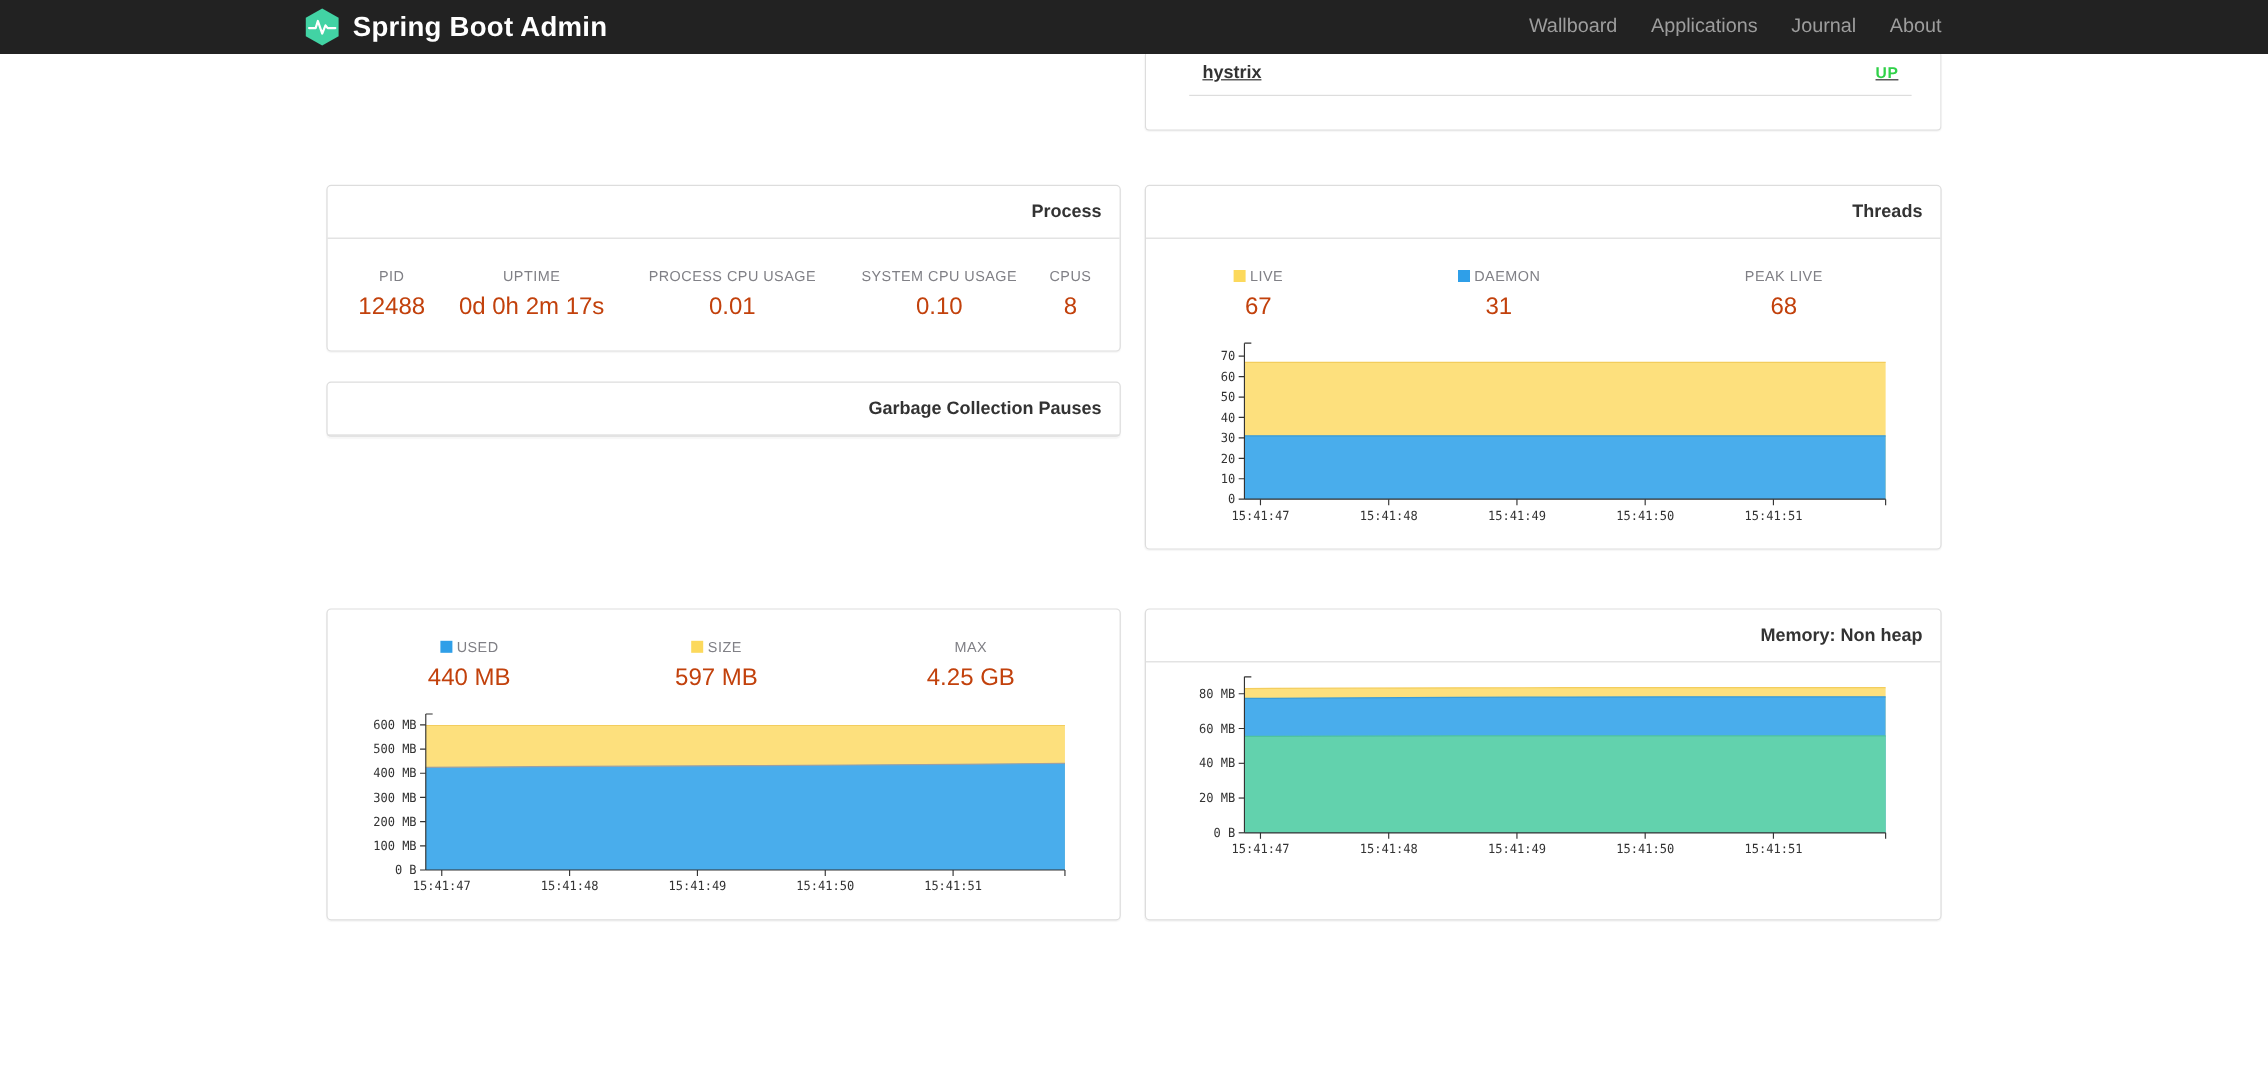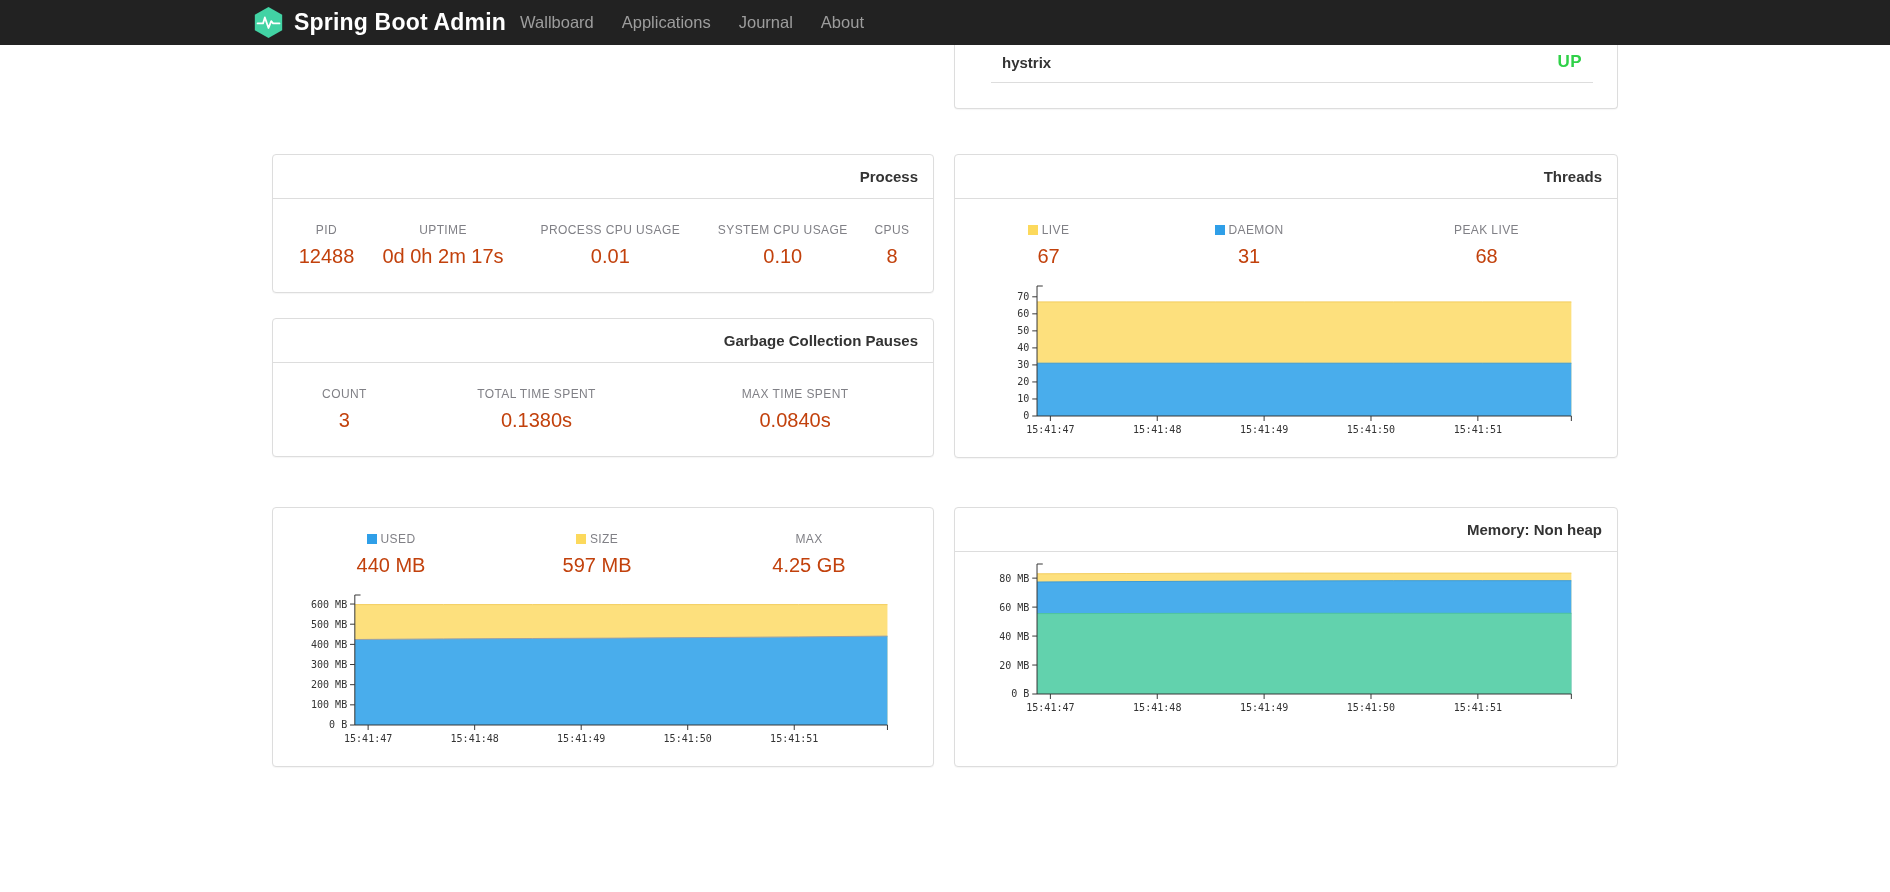--- a/index.html
+++ b/index.html
@@ -5,21 +5,21 @@
   * { box-sizing: border-box; }
   html,body { margin:0; padding:0; }
   body {
     width:1890px; height:892px; background:#ffffff; overflow:hidden;
     font-family:"Liberation Sans", sans-serif; color:#333;
   }
 
   
   .navbar {
     height:45px; background:#222222; display:flex; align-items:center;
-    justify-content:flex-start; padding:0 272px 0 253px;
+    justify-content:space-between; padding:0 272px 0 253px;
   }
   .brand { display:flex; align-items:center; gap:10px; cursor:pointer; }
   .brand-title { color:#ffffff; font-size:23px; font-weight:bold; letter-spacing:.2px; }
   .logo { width:31px; height:33px; display:block; }
   .nav-links { display:flex; align-items:center; }
   .nav-link {
     color:#9d9d9d; font-size:16.5px; padding:0 14px; text-decoration:none; cursor:pointer;
   }
   .nav-link:last-child { padding-right:0; }
 
@@ -36,27 +36,27 @@
   }
   .card-header {
     padding:13px 15px; font-size:15px; font-weight:bold; color:#333;
     border-bottom:1px solid #ddd;
     text-align:right;
   }
   .card-body { padding:8px 15px 10px; }
   .process-card { margin-bottom:25px; }
 
   
-  .hystrix-card { height:64px; border-top:none; border-top-left-radius:0; border-top-right-radius:0; overflow:hidden; }
+  .hystrix-card { height:64px; border-top:none; border-top-left-radius:0; border-top-right-radius:0; overflow:hidden;text-decoration:underline; }
   .hystrix-row {
     margin:0 24px 0 36px; padding:7px 11px 10px; border-bottom:1px solid #ddd;
     display:flex; justify-content:space-between; align-items:center;
   }
   .hystrix-name { font-weight:bold; font-size:15px; color:#333; }
-  .hystrix-status { font-weight:bold; font-size:17px; letter-spacing:.5px; }
+  .hystrix-status { font-weight:bold; font-size:13px; letter-spacing:.5px; }
 
   
   table.stats { width:100%; border-collapse:collapse; table-layout:auto; }
   table.stats th {
     font-size:12px; font-weight:normal; color:#808086; letter-spacing:.4px;
     text-align:center; padding:16px 4px 5px; white-space:nowrap;
   }
   table.stats td {
     font-size:20px; color:#c2410c; text-align:center; padding:3px 4px 14px; white-space:nowrap;
   }
@@ -119,38 +119,20 @@
                   <td>0.01</td>
                   <td>0.10</td>
                   <td>8</td>
                 </tr>
               </tbody>
             </table>
         </div>
       </section>
       <section class="card">
         <div class="card-header">Garbage Collection Pauses</div>
-        <div class="card-body">
-          <table class="stats">
-              <thead>
-                <tr>
-                  <th>COUNT</th>
-                  <th>TOTAL TIME SPENT</th>
-                  <th>MAX TIME SPENT</th>
-                </tr>
-              </thead>
-              <tbody>
-                <tr>
-                  <td>3</td>
-                  <td>0.1380s</td>
-                  <td>0.0840s</td>
-                </tr>
-              </tbody>
-            </table>
-        </div>
       </section>
     </div>
     <section class="card">
       <div class="card-header">Threads</div>
       <div class="card-body">
         <table class="stats">
             <thead>
               <tr>
                 <th><span class="legend-sq" style="background: rgb(252, 217, 92);"></span>LIVE</th>
                 <th><span class="legend-sq" style="background: rgb(47, 159, 232);"></span>DAEMON</th>

